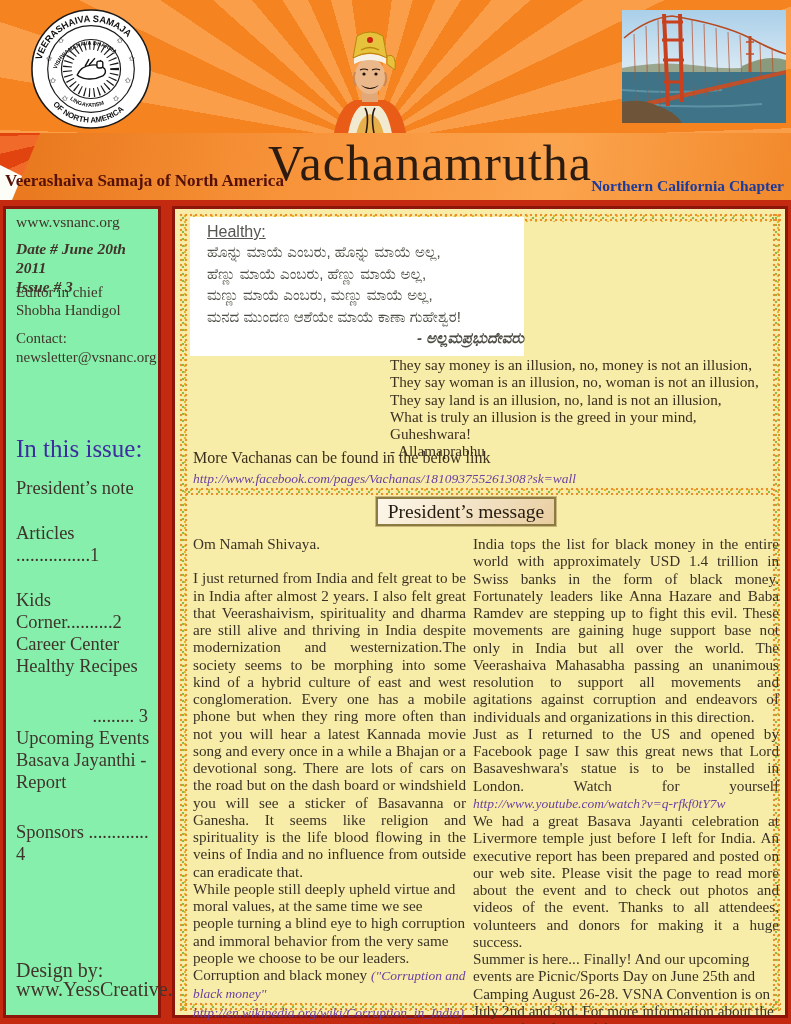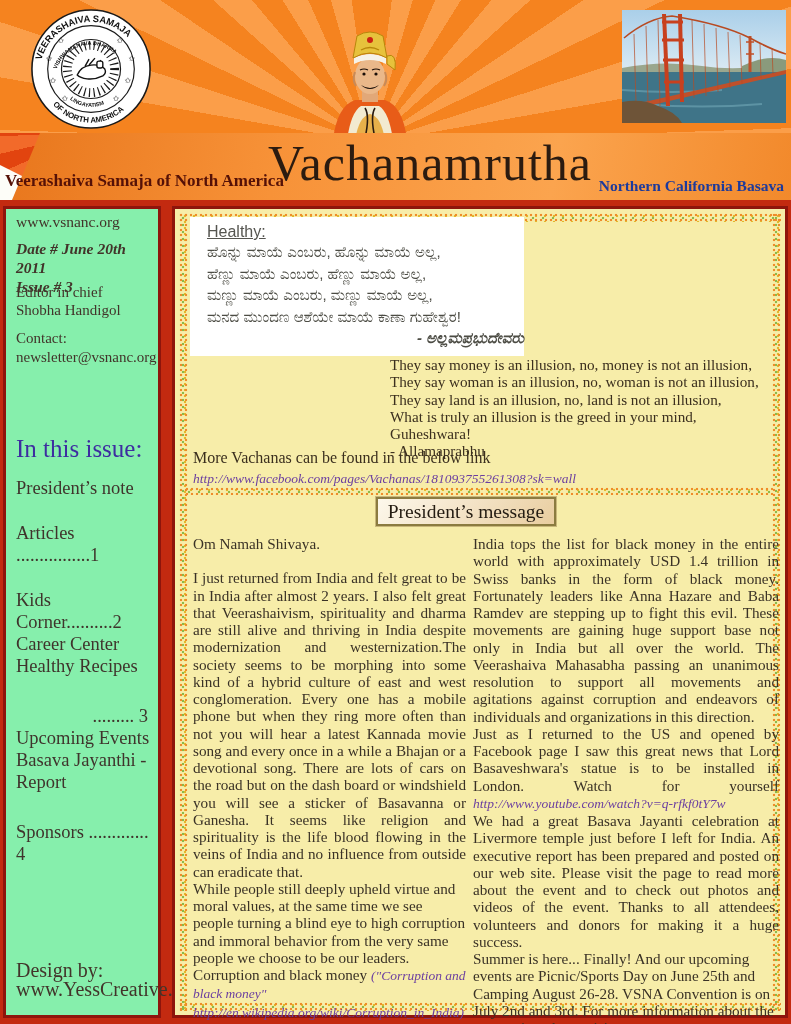--- a/index.html
+++ b/index.html
@@ -195,21 +195,21 @@
     </g>
 
     <path d="M 0,113 L 0,92 Q 20,88 36,96 Q 54,102 60,113 Z" fill="#6e5438"></path>
   </svg>
 
   <div class="abs band-left-red"></div>
   <div class="abs white-wedge"></div>
   <div class="abs title-band"></div>
   <div class="abs newsletter-title">Vachanamrutha</div>
   <div class="abs org-name">Veerashaiva Samaja of North America</div>
-  <div class="abs chapter-name">Northern California Basava</div>
+  <div class="abs chapter-name">Northern California Chapter</div>
 
   <div class="abs sidebar">
     <div class="abs sb sb-site">www.vsnanc.org</div>
     <div class="abs sb sb-date">
       <div>Date # June 20th 2011</div>
       <div>Issue # 3</div>
     </div>
     <div class="abs sb sb-editor">
       <div>Editor in chief</div>
       <div>Shobha Handigol</div>

